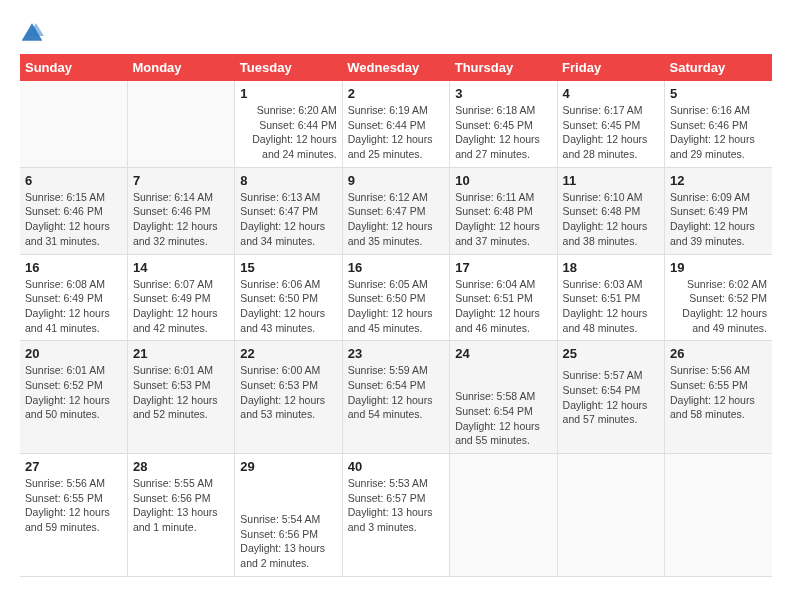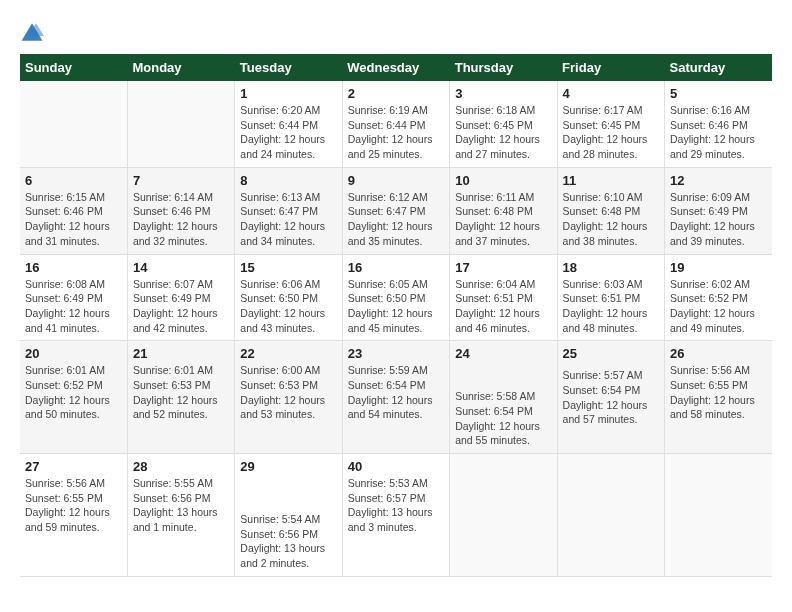--- a/index.html
+++ b/index.html
@@ -36,21 +36,21 @@
     .subtitle {
       font-size: 16px;
       color: #555;
     }
     table {
       width: 100%;
       border-collapse: collapse;
       font-size: 11px;
     }
     thead tr th {
-      background-color: #14532d;
+      background-color: #ef4444;
       color: #fff;
       text-align: left;
       padding: 6px 5px;
       font-size: 13px;
       font-weight: bold;
     }
     tbody tr {
       border-bottom: 1px solid #ddd;
     }
     tbody tr:nth-child(odd) {
@@ -114,21 +114,21 @@
         <th>Friday</th>
         <th>Saturday</th>
       </tr>
   </thead>
   <tbody id="calendar-body">
   <tr>
         <td class="empty-cell"></td>
         <td class="empty-cell"></td>
         <td>
           <span class="day-num">1</span>
-          <div class="day-detail" style="white-space: pre-line;">Sunrise: 6:20 AM
+          <div class="day-detail" style="white-space: pre-line; text-align: right;">Sunrise: 6:20 AM
 Sunset: 6:44 PM
 Daylight: 12 hours and 24 minutes.</div>
         </td>
         <td>
           <span class="day-num">2</span>
           <div class="day-detail" style="white-space: pre-line;">Sunrise: 6:19 AM
 Sunset: 6:44 PM
 Daylight: 12 hours and 25 minutes.</div>
         </td>
         <td>
@@ -226,21 +226,21 @@
 Daylight: 12 hours and 46 minutes.</div>
         </td>
         <td>
           <span class="day-num">18</span>
           <div class="day-detail" style="white-space: pre-line;">Sunrise: 6:03 AM
 Sunset: 6:51 PM
 Daylight: 12 hours and 48 minutes.</div>
         </td>
         <td>
           <span class="day-num">19</span>
-          <div class="day-detail" style="white-space: pre-line;">Sunrise: 6:02 AM
+          <div class="day-detail" style="white-space: pre-line; text-align: right;">Sunrise: 6:02 AM
 Sunset: 6:52 PM
 Daylight: 12 hours and 49 minutes.</div>
         </td>
       </tr>
       <tr>
         <td>
           <span class="day-num">20</span>
           <div class="day-detail" style="white-space: pre-line;">Sunrise: 6:01 AM
 Sunset: 6:52 PM
 Daylight: 12 hours and 50 minutes.</div>

